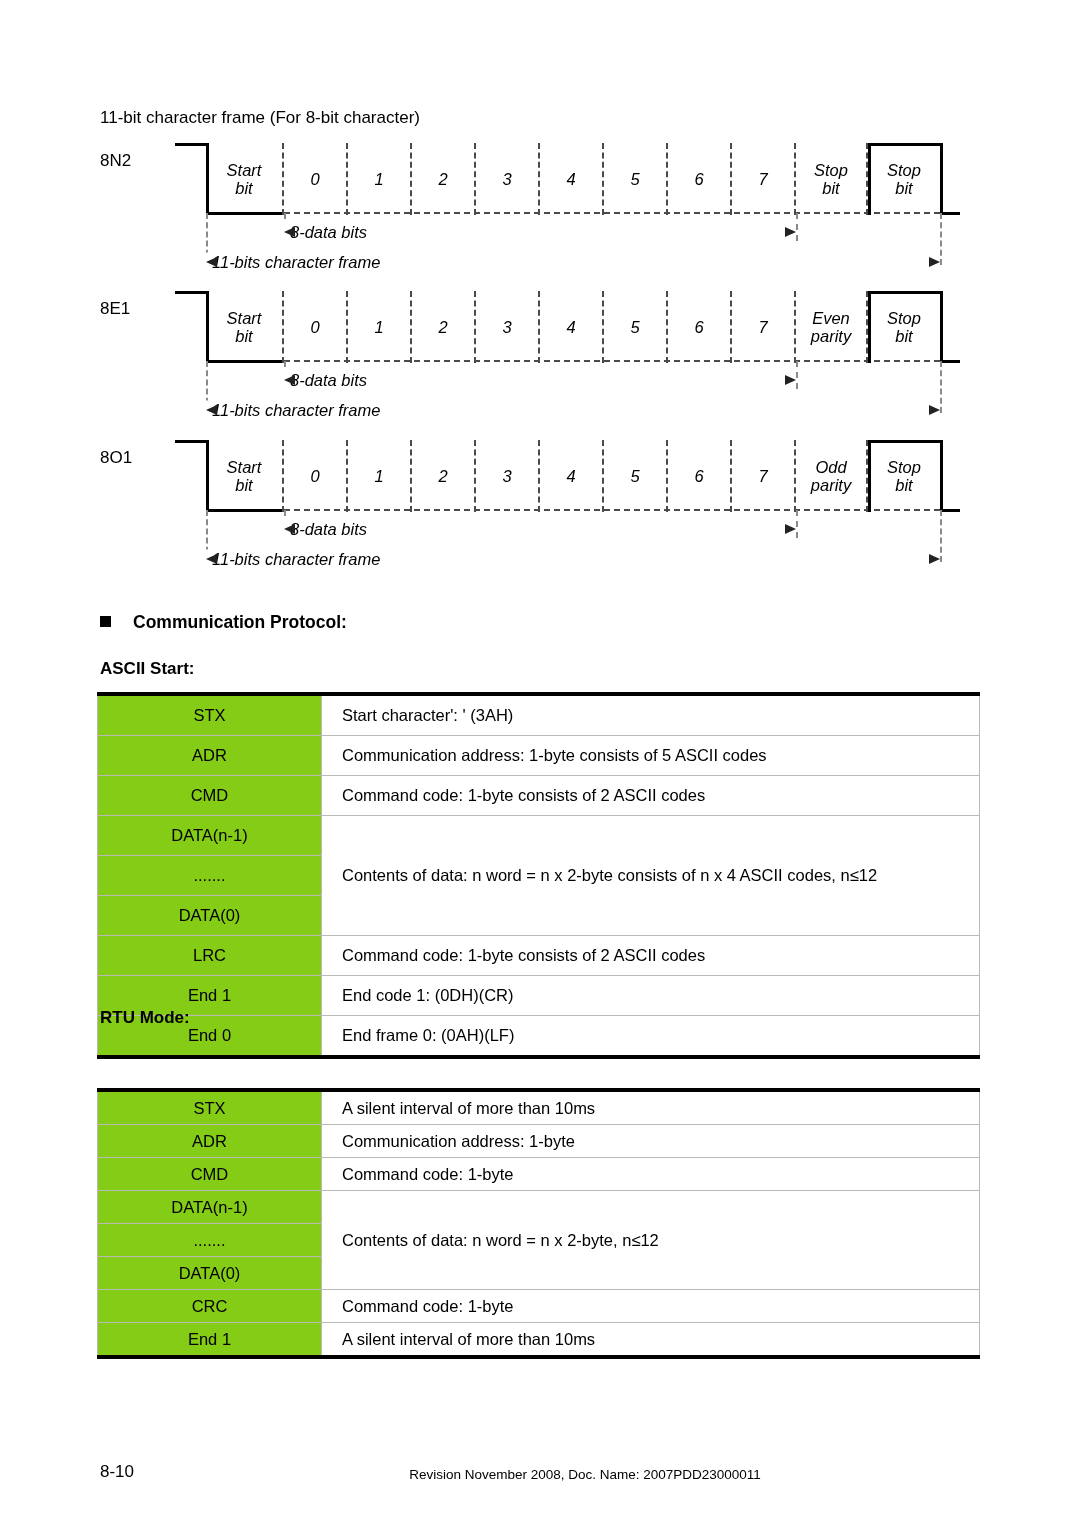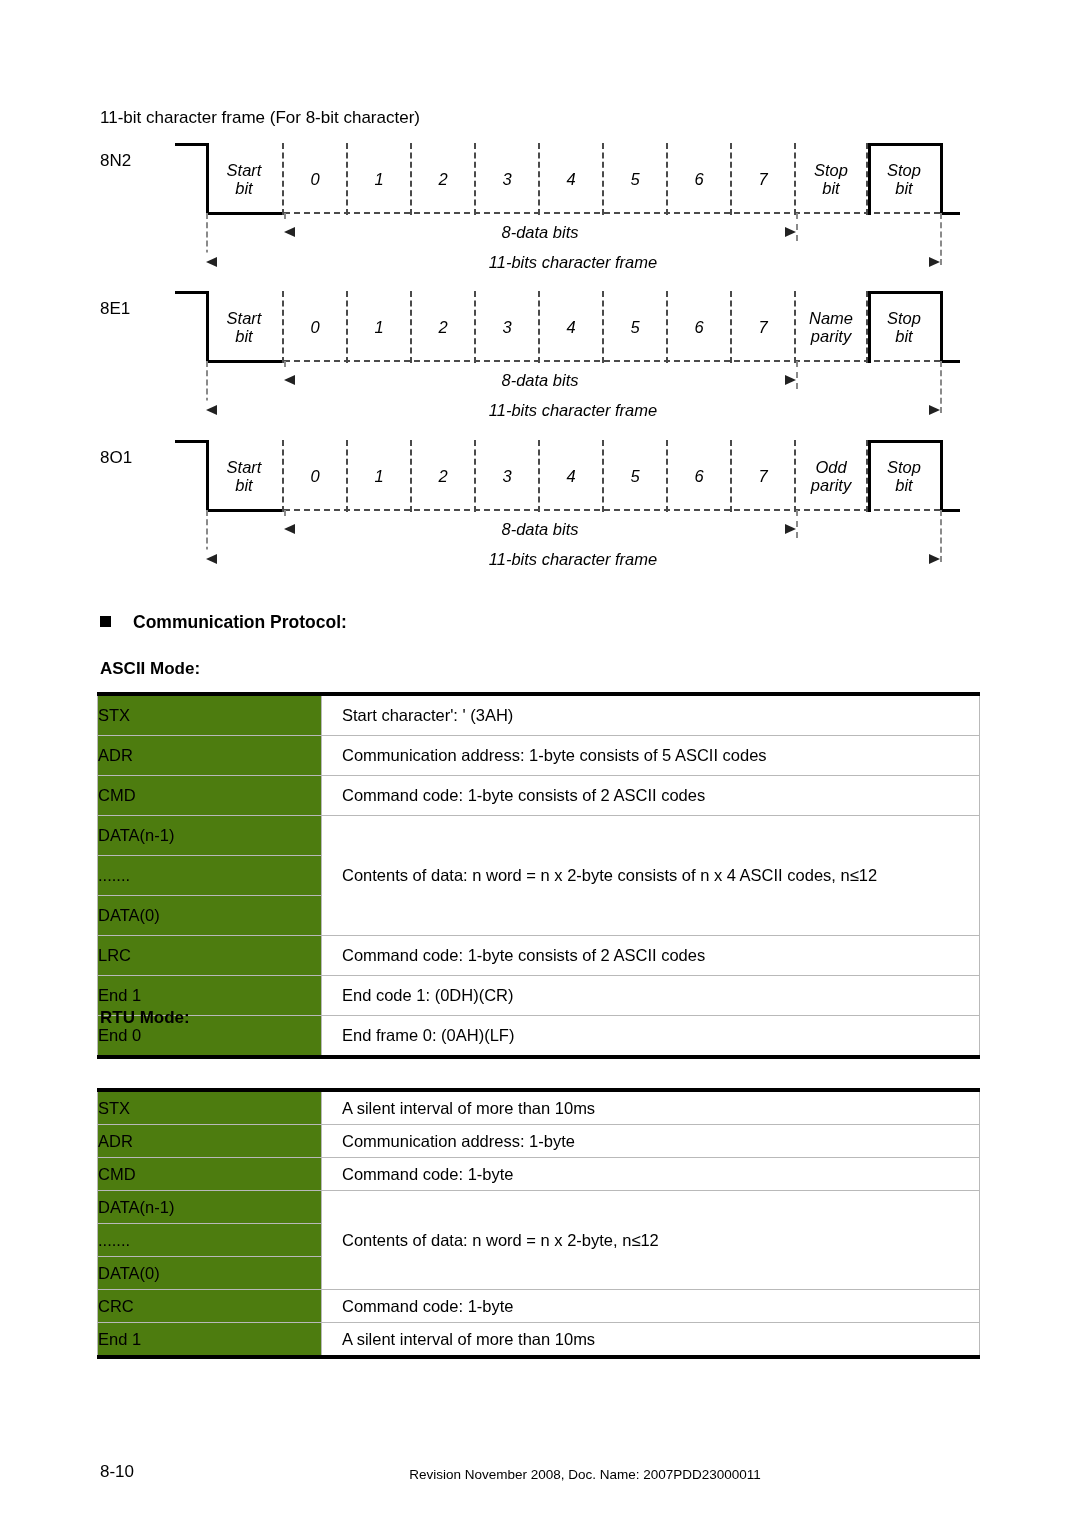--- a/index.html
+++ b/index.html
@@ -158,21 +158,21 @@
   
   .dim {
     position: absolute;
     height: 26px;
   }
   .dim .txt {
     position: absolute;
     left: 0; right: 0;
     top: 50%;
     transform: translateY(-50%);
-    text-align: center;
+    text-align: left;
     font-style: italic;
     font-size: 16.5px;
     white-space: nowrap;
     background: #fff;
     padding: 0 6px;
     z-index: 2;
   }
   .dim .bar {
     position: absolute;
     left: 0; right: 0;
@@ -245,22 +245,22 @@
   #rtu-table { top: 1088px; }
 
   .ptable td {
     border: 1px solid #b9b9b9;
     font-size: 16.5px;
     vertical-align: middle;
     padding: 0 10px;
   }
   .ptable td.key {
     width: 223px;
-    background: #4d7c0f;
-    text-align: left;
+    background: #84cc16;
+    text-align: center;
     padding: 0;
   }
   .ptable td.val {
     background: #ffffff;
     text-align: left;
     padding-left: 20px;
   }
   .ptable.ascii td { height: 39px; }
   .ptable.rtu td { height: 32px; }
 
@@ -400,21 +400,21 @@
             <span class="lbl">5</span>
           </div>
           <div class="cell" style="width: 64px;">
             <span class="lbl">6</span>
           </div>
           <div class="cell" style="width: 64px;">
             <span class="lbl">7</span>
           </div>
           <div class="cell" style="width: 72px;">
             <div>
-              <span class="lbl">Name</span>
+              <span class="lbl">Even</span>
               <span class="lbl">parity</span>
             </div>
           </div>
           <div class="cell no-right" style="width: 72px;">
             <div>
               <span class="lbl">Stop</span>
               <span class="lbl">bit</span>
             </div>
           </div>
         </div>
@@ -507,21 +507,21 @@
         <div class="ah-left"></div>
         <div class="ah-right"></div>
         <div class="txt">11-bits character frame</div>
       </div>
     </div>
 
   <div class="bullet-head">
     <span class="sq"></span><span>Communication Protocol:</span>
   </div>
 
-  <div id="ascii-mode-head" class="mode-head">ASCII Mode:</div>
+  <div id="ascii-mode-head" class="mode-head">ASCII Start:</div>
   <table id="ascii-table" class="ptable ascii">
       <tbody>
         <tr>
           <td class="key">STX</td>
           <td class="val">Start character': ' (3AH)</td>
         </tr>
         <tr>
           <td class="key">ADR</td>
           <td class="val">Communication address: 1-byte consists of 5 ASCII codes</td>
         </tr>

